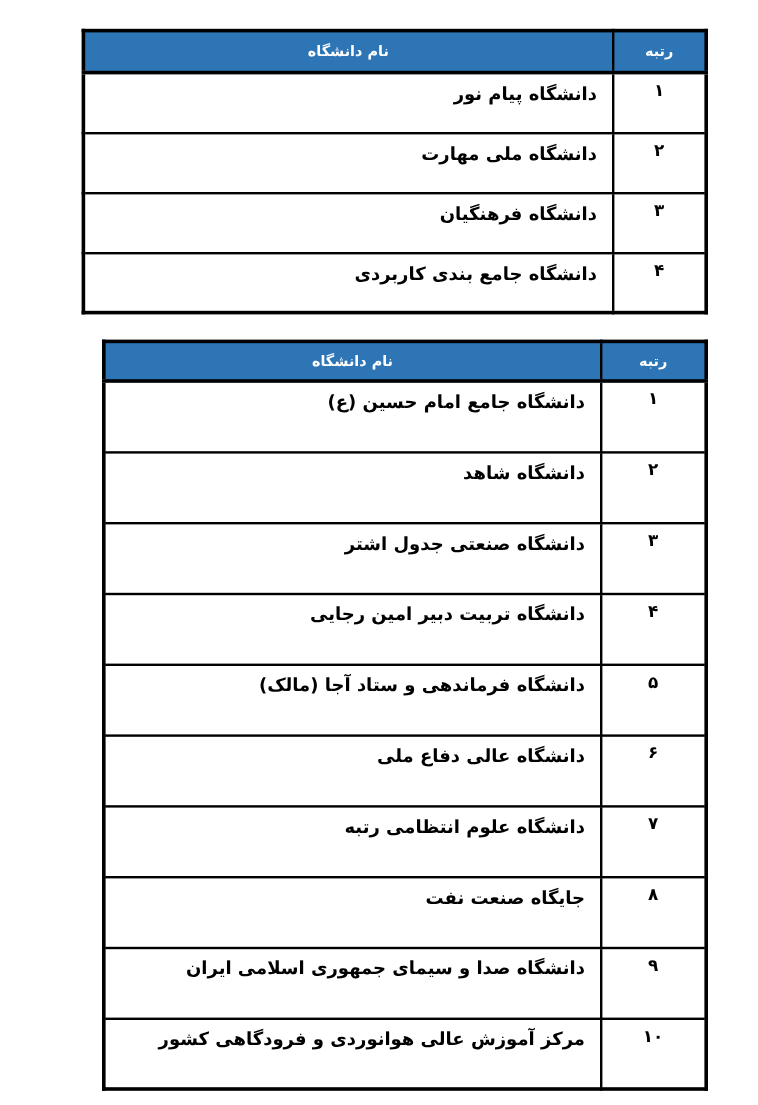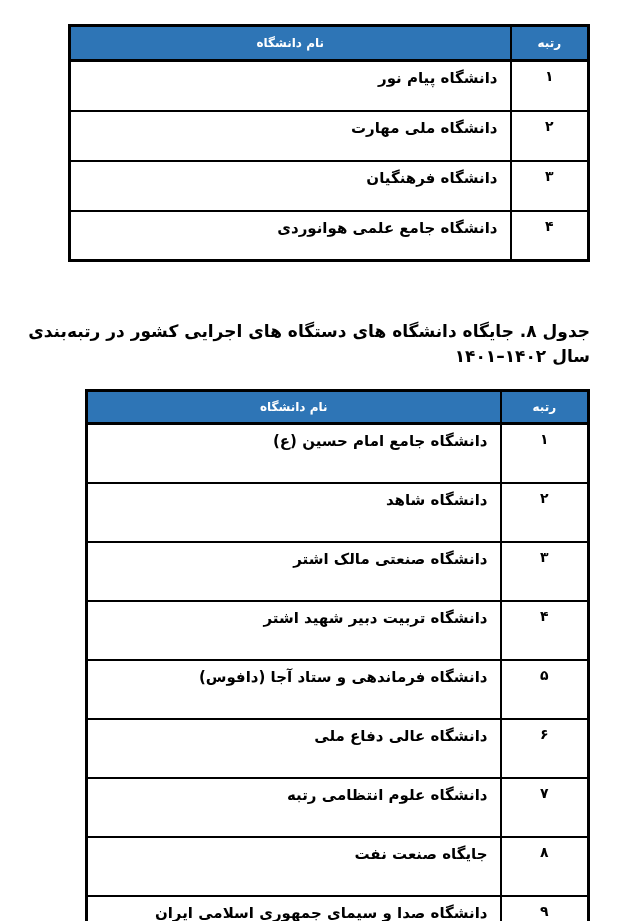--- a/index.html
+++ b/index.html
@@ -97,54 +97,53 @@
         <tr>
     <td class="rank-cell">۲</td>
     <td class="name-cell">دانشگاه ملی مهارت</td>
   </tr>
         <tr>
     <td class="rank-cell">۳</td>
     <td class="name-cell">دانشگاه فرهنگیان</td>
   </tr>
         <tr>
     <td class="rank-cell">۴</td>
-    <td class="name-cell">دانشگاه جامع علمی هوانوردی</td>
+    <td class="name-cell">دانشگاه جامع بندی کاربردی</td>
   </tr>
       </tbody>
   </table>
 
-  <h2 class="doc-title title-2">جدول ۸. جایگاه دانشگاه های دستگاه های اجرایی کشور در رتبه‌بندی سال ۱۴۰۲–۱۴۰۱</h2>
 
   <table class="rank-table t8">
     <thead>
       <tr>
         <th class="rank-col">رتبه</th>
         <th class="name-col">نام دانشگاه</th>
       </tr>
     </thead>
     <tbody>
         <tr>
     <td class="rank-cell">۱</td>
     <td class="name-cell">دانشگاه جامع امام حسین (ع)</td>
   </tr>
         <tr>
     <td class="rank-cell">۲</td>
     <td class="name-cell">دانشگاه شاهد</td>
   </tr>
         <tr>
     <td class="rank-cell">۳</td>
-    <td class="name-cell">دانشگاه صنعتی مالک اشتر</td>
+    <td class="name-cell">دانشگاه صنعتی جدول اشتر</td>
   </tr>
         <tr>
     <td class="rank-cell">۴</td>
-    <td class="name-cell">دانشگاه تربیت دبیر شهید اشتر</td>
+    <td class="name-cell">دانشگاه تربیت دبیر امین رجایی</td>
   </tr>
         <tr>
     <td class="rank-cell">۵</td>
-    <td class="name-cell">دانشگاه فرماندهی و ستاد آجا (دافوس)</td>
+    <td class="name-cell">دانشگاه فرماندهی و ستاد آجا (مالک)</td>
   </tr>
         <tr>
     <td class="rank-cell">۶</td>
     <td class="name-cell">دانشگاه عالی دفاع ملی</td>
   </tr>
         <tr>
     <td class="rank-cell">۷</td>
     <td class="name-cell">دانشگاه علوم انتظامی رتبه</td>
   </tr>
         <tr>

